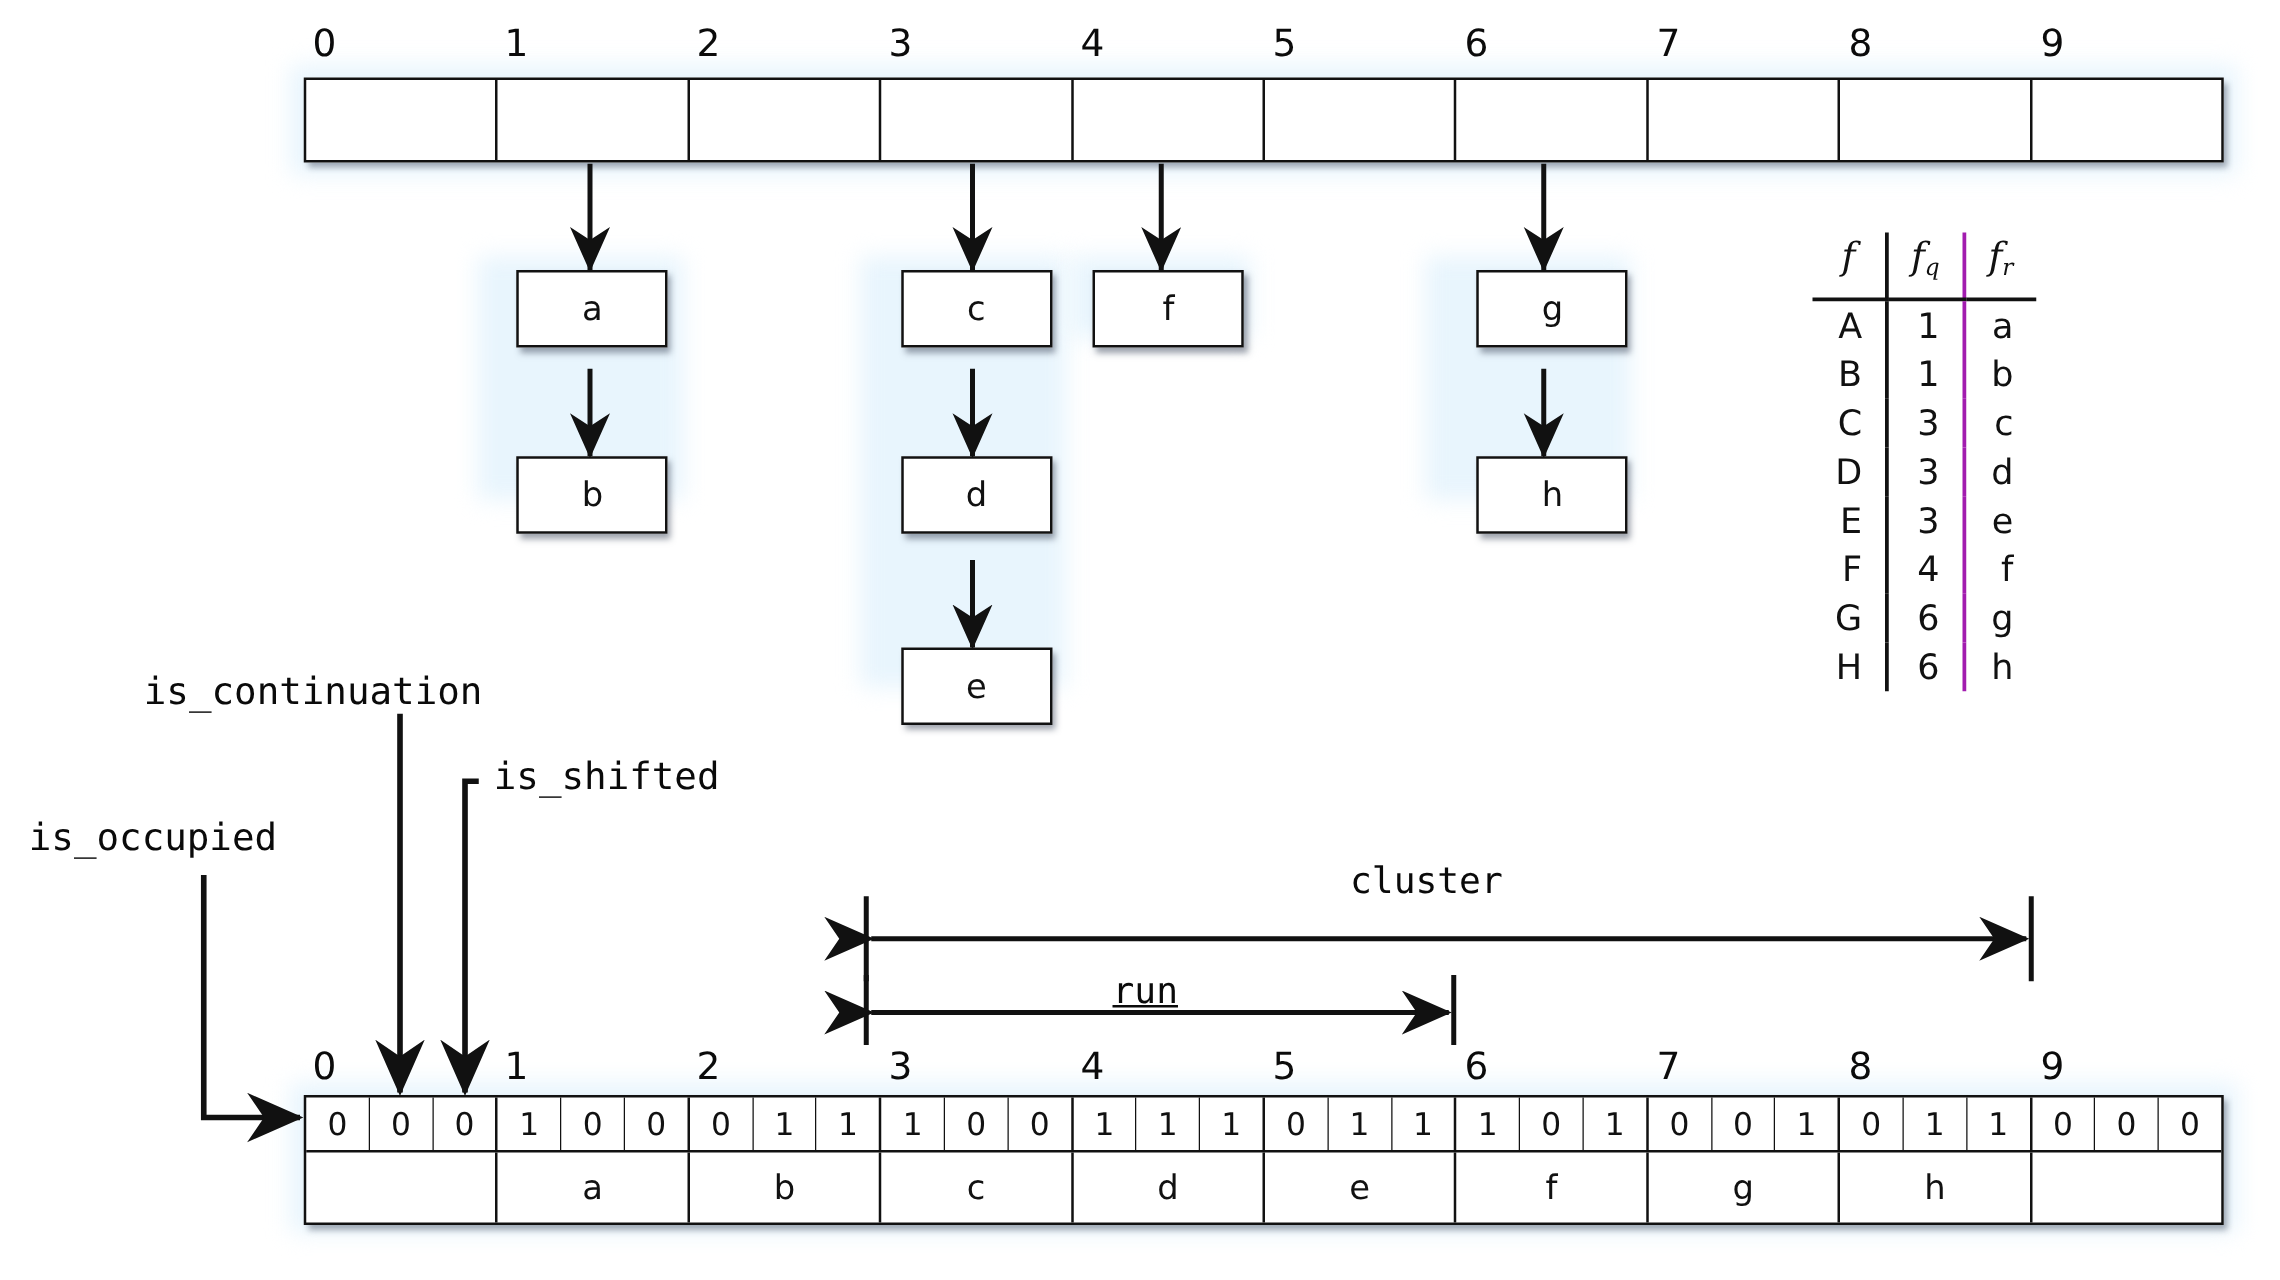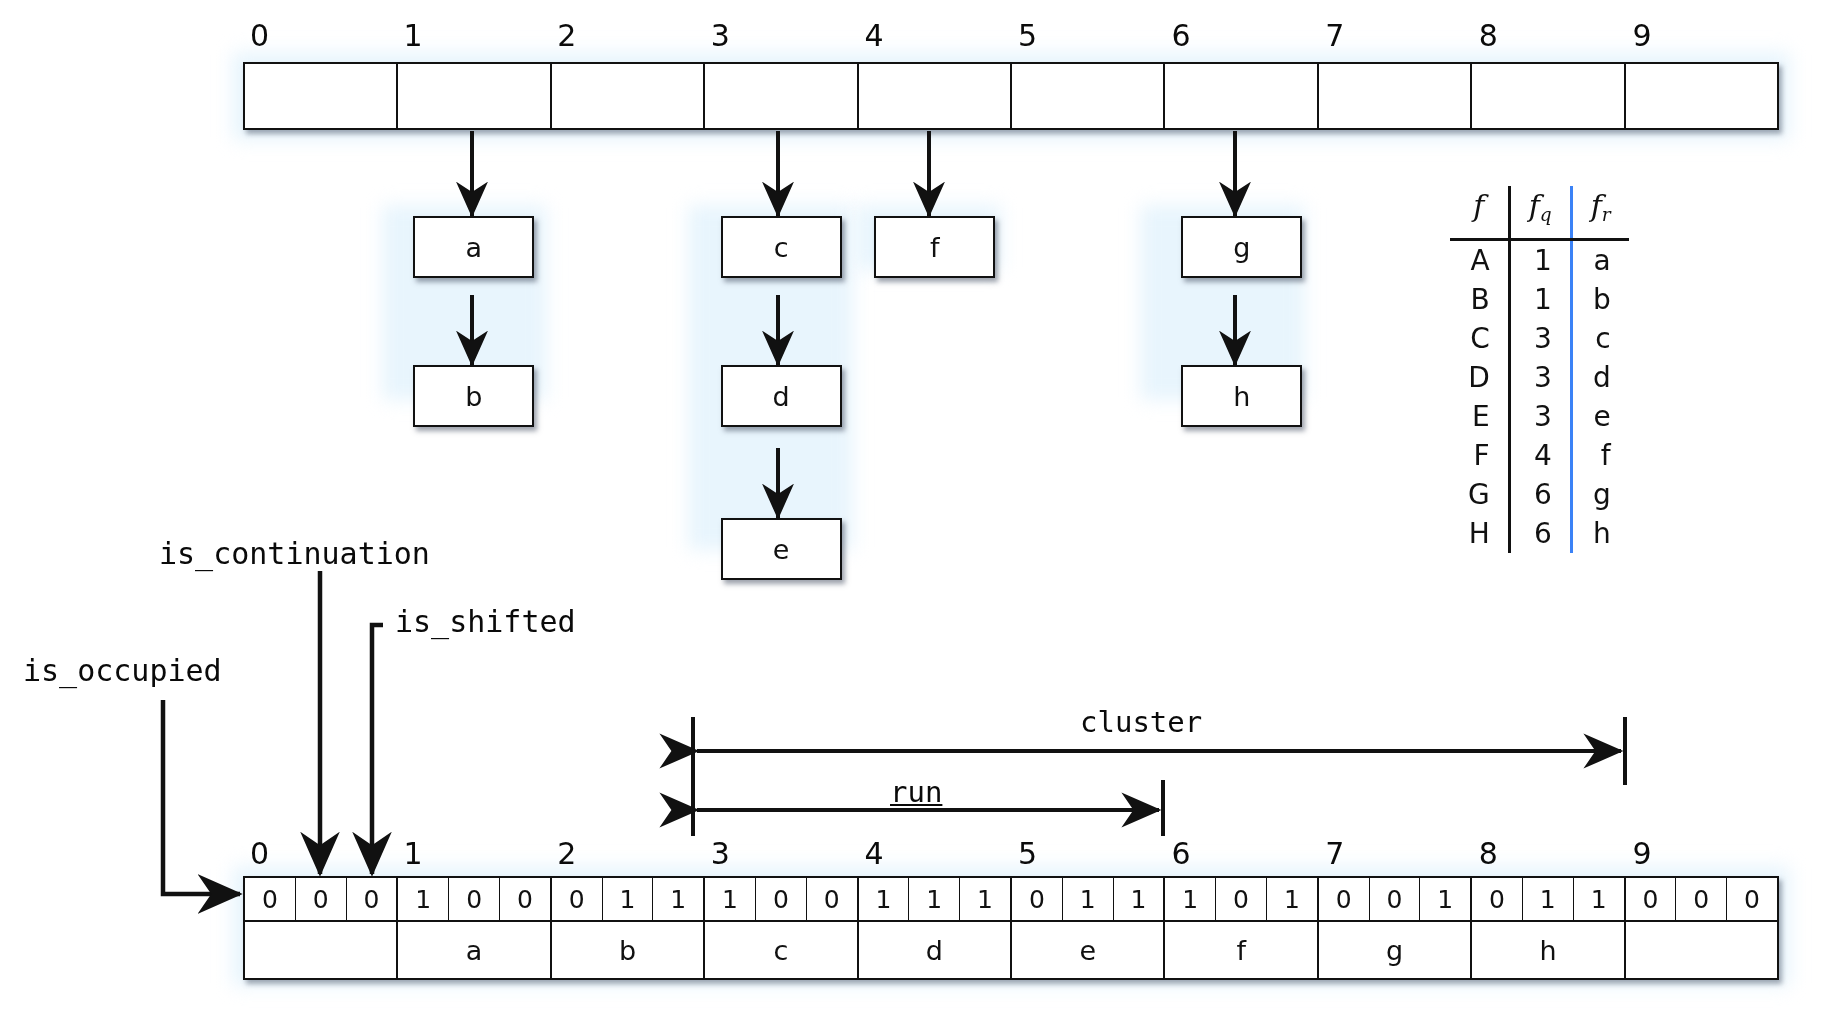--- a/index.html
+++ b/index.html
@@ -107,21 +107,21 @@
   }
   #fq-table thead th {
     font-family: "DejaVu Serif", serif;
     font-style: italic;
     font-size: 30px;
     text-align: center;
     padding-bottom: 4px;
     border-bottom: 3px solid #111;
   }
   #fq-table th.c1, #fq-table td.c1 { border-right: 3px solid #111; }
-  #fq-table th.c2, #fq-table td.c2 { border-right: 3px solid #3b82f6; }
+  #fq-table th.c2, #fq-table td.c2 { border-right: 3px solid #a21caf; }
   #fq-table tbody tr:last-child td.c1,
   #fq-table tbody tr:last-child td.c2 { border-bottom: 0; }
   .sub { font-size: 0.62em; vertical-align: -0.25em; }
 
   
   .mono-label {
     position: absolute;
     font-family: "DejaVu Sans Mono", monospace;
     font-size: 30px;
     color: #0a0a0a;
@@ -322,24 +322,24 @@
           <td class="c3">g</td>
         </tr>
         <tr>
           <td class="c1">H</td>
           <td class="c2">6</td>
           <td class="c3">h</td>
         </tr>
       </tbody>
   </table>
 
-  <div class="mono-label" style="left:115px; top:536px;margin-left:44px;">is_continuation</div>
+  <div class="mono-label" style="left:115px; top:536px;">is_continuation</div>
   <div class="mono-label" style="left:395px; top:604px;">is_shifted</div>
   <div class="mono-label" style="left:23px; top:653px;">is_occupied</div>
-  <div class="span-label" style="left:1080px; top:705px;">cluster</div>
+  <div class="span-label" style="left:1080px; top:687px;">cluster</div>
   <div class="span-label" style="left:890px; top:775px;text-decoration:underline;">run</div>
 
   <div id="bottom-index-labels">
       <div class="idx-label" style="left: 250px; top: 836px;">0</div>
       <div class="idx-label" style="left: 403.6px; top: 836px;">1</div>
       <div class="idx-label" style="left: 557.2px; top: 836px;">2</div>
       <div class="idx-label" style="left: 710.8px; top: 836px;">3</div>
       <div class="idx-label" style="left: 864.4px; top: 836px;">4</div>
       <div class="idx-label" style="left: 1018px; top: 836px;">5</div>
       <div class="idx-label" style="left: 1171.6px; top: 836px;">6</div>

